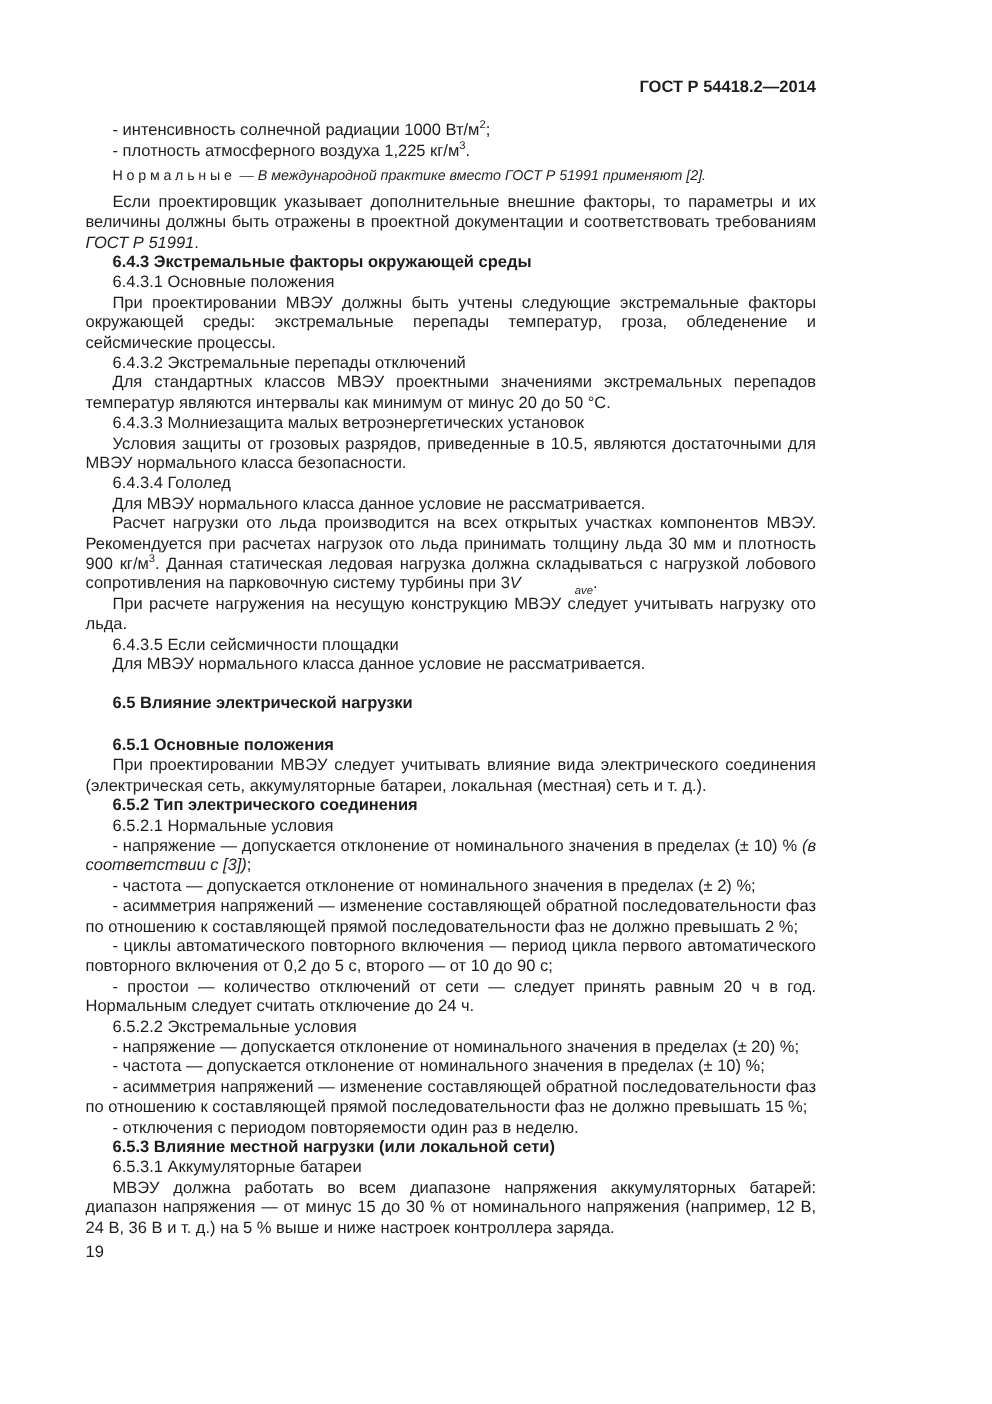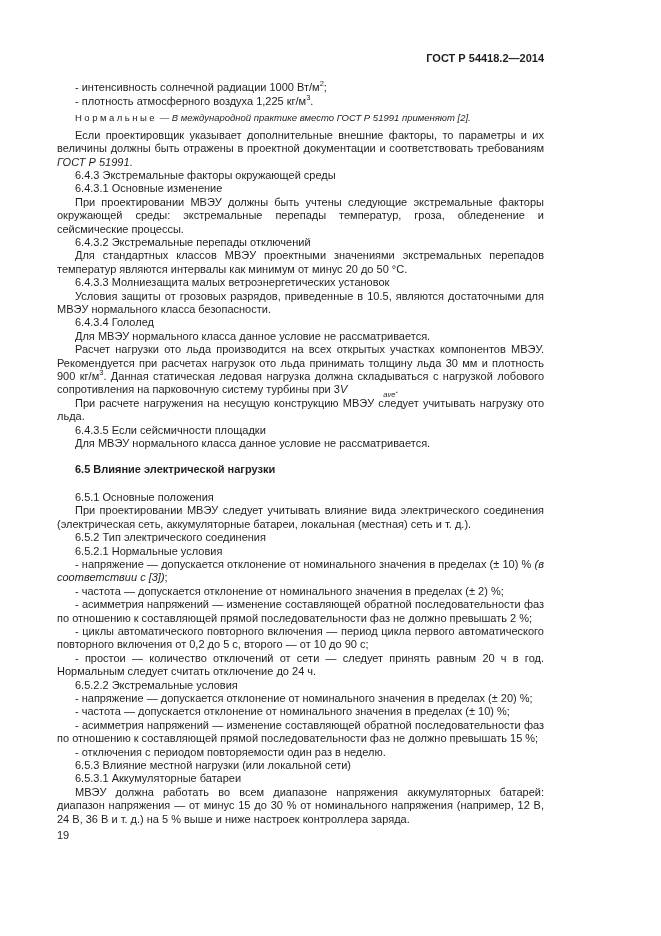--- a/index.html
+++ b/index.html
@@ -17,21 +17,21 @@
   .header {
     text-align:right;
     font-weight:bold;
     margin-bottom:16px;
   }
   .para {
     margin:0;
     text-indent:18px;
     text-align:justify;
   }
-  .para.bold { font-weight:normal; }
+  .para.bold { font-weight:bold; }
   .para.section { font-weight:bold; margin:13px 0 14px 0; }
   .para.note { font-size:9.5px; line-height:12.5px; margin:4px 0 4px 0; }
   .spaced { letter-spacing:2.5px; }
   .it { font-style:italic; }
   sup { font-size:7.5px; line-height:0; vertical-align:super; }
   sub { font-size:7.5px; line-height:0; vertical-align:sub;margin-left:36px; }
   .page-number {
     text-align:left;
     padding-right:10px;
     margin-top:3px;
@@ -41,21 +41,21 @@
 <body>
 
 <div class="page">
   <div class="header">ГОСТ Р 54418.2—2014</div>
   <div class="doc-body">
       <p class="para normal"><span>- интенсивность солнечной радиации 1000 Вт/м</span><sup>2</sup><span>;</span></p>
       <p class="para normal"><span>- плотность атмосферного воздуха 1,225 кг/м</span><sup>3</sup><span>.</span></p>
       <p class="para note"><span class="spaced">Нормальные</span><span class="it"> — В международной практике вместо ГОСТ Р 51991 применяют [2].</span></p>
       <p class="para normal"><span>Если проектировщик указывает дополнительные внешние факторы, то параметры и их величины должны быть отражены в проектной документации и соответствовать требованиям </span><span class="it">ГОСТ Р 51991</span><span>.</span></p>
       <p class="para bold"><span>6.4.3 Экстремальные факторы окружающей среды</span></p>
-      <p class="para normal"><span>6.4.3.1 Основные изменение</span></p>
+      <p class="para normal"><span>6.4.3.1 Основные положения</span></p>
       <p class="para normal"><span>При проектировании МВЭУ должны быть учтены следующие экстремальные факторы окружающей среды: экстремальные перепады температур, гроза, обледенение и сейсмические процессы.</span></p>
       <p class="para normal"><span>6.4.3.2 Экстремальные перепады отключений</span></p>
       <p class="para normal"><span>Для стандартных классов МВЭУ проектными значениями экстремальных перепадов температур являются интервалы как минимум от минус 20 до 50 °С.</span></p>
       <p class="para normal"><span>6.4.3.3 Молниезащита малых ветроэнергетических установок</span></p>
       <p class="para normal"><span>Условия защиты от грозовых разрядов, приведенные в 10.5, являются достаточными для МВЭУ нормального класса безопасности.</span></p>
       <p class="para normal"><span>6.4.3.4 Гололед</span></p>
       <p class="para normal"><span>Для МВЭУ нормального класса данное условие не рассматривается.</span></p>
       <p class="para normal"><span>Расчет нагрузки ото льда производится на всех открытых участках компонентов МВЭУ. Рекомендуется при расчетах нагрузок ото льда принимать толщину льда 30 мм и плотность 900 кг/м</span><sup>3</sup><span>. Данная статическая ледовая нагрузка должна складываться с нагрузкой лобового сопротивления на парковочную систему турбины при 3</span><span class="it">V</span><sub class="it">ave</sub><span>.</span></p>
       <p class="para normal"><span>При расчете нагружения на несущую конструкцию МВЭУ следует учитывать нагрузку ото льда.</span></p>
       <p class="para normal"><span>6.4.3.5 Если сейсмичности площадки</span></p>

